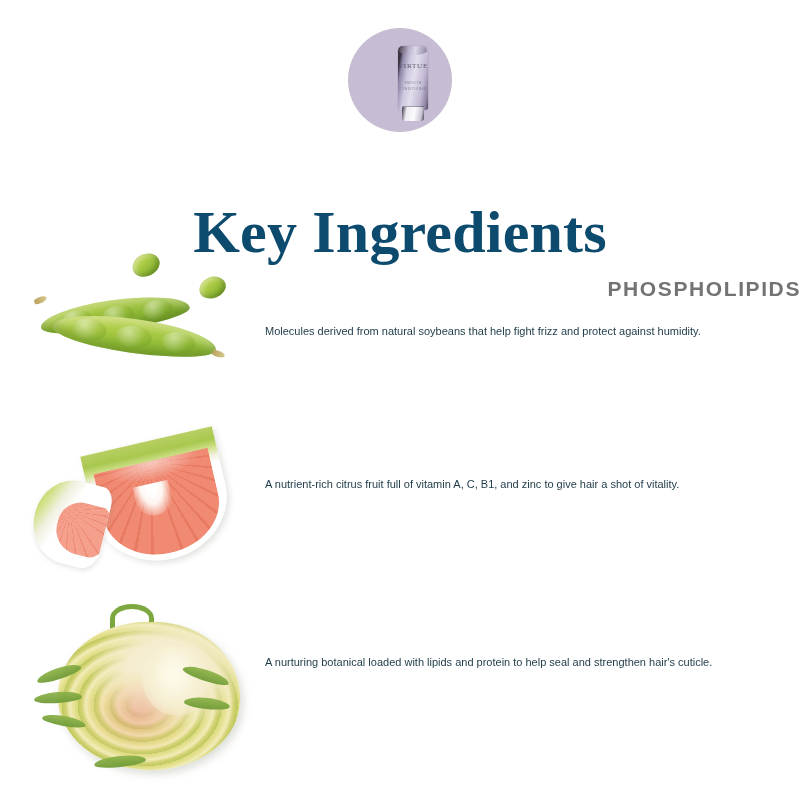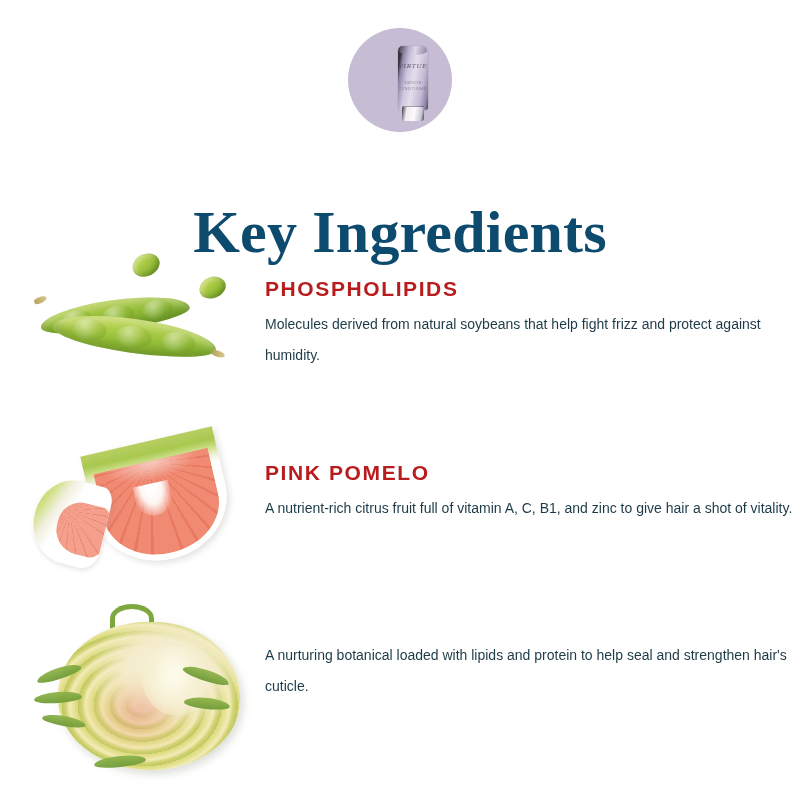--- a/index.html
+++ b/index.html
@@ -31,21 +31,20 @@
     height: 104px;
     border-radius: 50%;
     background: #c6bcd4;
   }
   .tube {
     position: absolute;
     left: 50px;
     top: 18px;
     width: 30px;
     height: 74px;
-    font-style: italic;
   }
   .tube-body {
     position: absolute;
     left: 0;
     top: 0;
     width: 30px;
     height: 64px;
     border-radius: 5px 5px 3px 3px;
     background: linear-gradient(100deg,
         #3a3440 0%, #3a3440 10%,
@@ -141,29 +140,30 @@
   }
   .row-1 .txt { top: 33px; }
   .row-2 .txt { top: 30px; }
   .row-3 .txt { top: 32px; }
 
   .ing-name {
     font-family: "Liberation Sans", sans-serif;
     font-weight: bold;
     font-size: 21px;
     letter-spacing: 1.6px;
-    color: #b91c1c;
+    color: #737373;
     margin: 0 0 10px 0;
     line-height: 1;
     text-transform: uppercase;
+    text-align: right;
   }
   .ing-desc {
     font-family: "Liberation Sans", sans-serif;
-    font-size: 14px;
-    line-height: 31px;
+    font-size: 11px;
+    line-height: 44px;
     color: #1d3a47;
     margin: 0;
     max-width: 530px;
   }
 
   
   .pod {
     position: absolute;
     background: linear-gradient(175deg, #bcd24e 0%, #9dc23c 38%, #86b233 68%, #6d9a2a 100%);
     border-radius: 50%;
@@ -337,21 +337,20 @@
     <div class="art">
       <div class="pomelo-big">
         <div class="pomelo-flesh"></div>
         <div class="pomelo-core"></div>
       </div>
       <div class="pomelo-small">
         <div class="pomelo-small-flesh"></div>
       </div>
     </div>
     <div class="txt">
-      <h2 class="ing-name">PINK POMELO</h2>
       <p class="ing-desc">A nutrient-rich citrus fruit full of vitamin A, C, B1, and zinc to give hair a shot of vitality.</p>
     </div>
   </div>
 
   <div class="row row-3">
     <div class="art">
       <div class="arti-stem"></div>
       <div class="arti">
         <div class="arti-heart"></div>
       </div>

